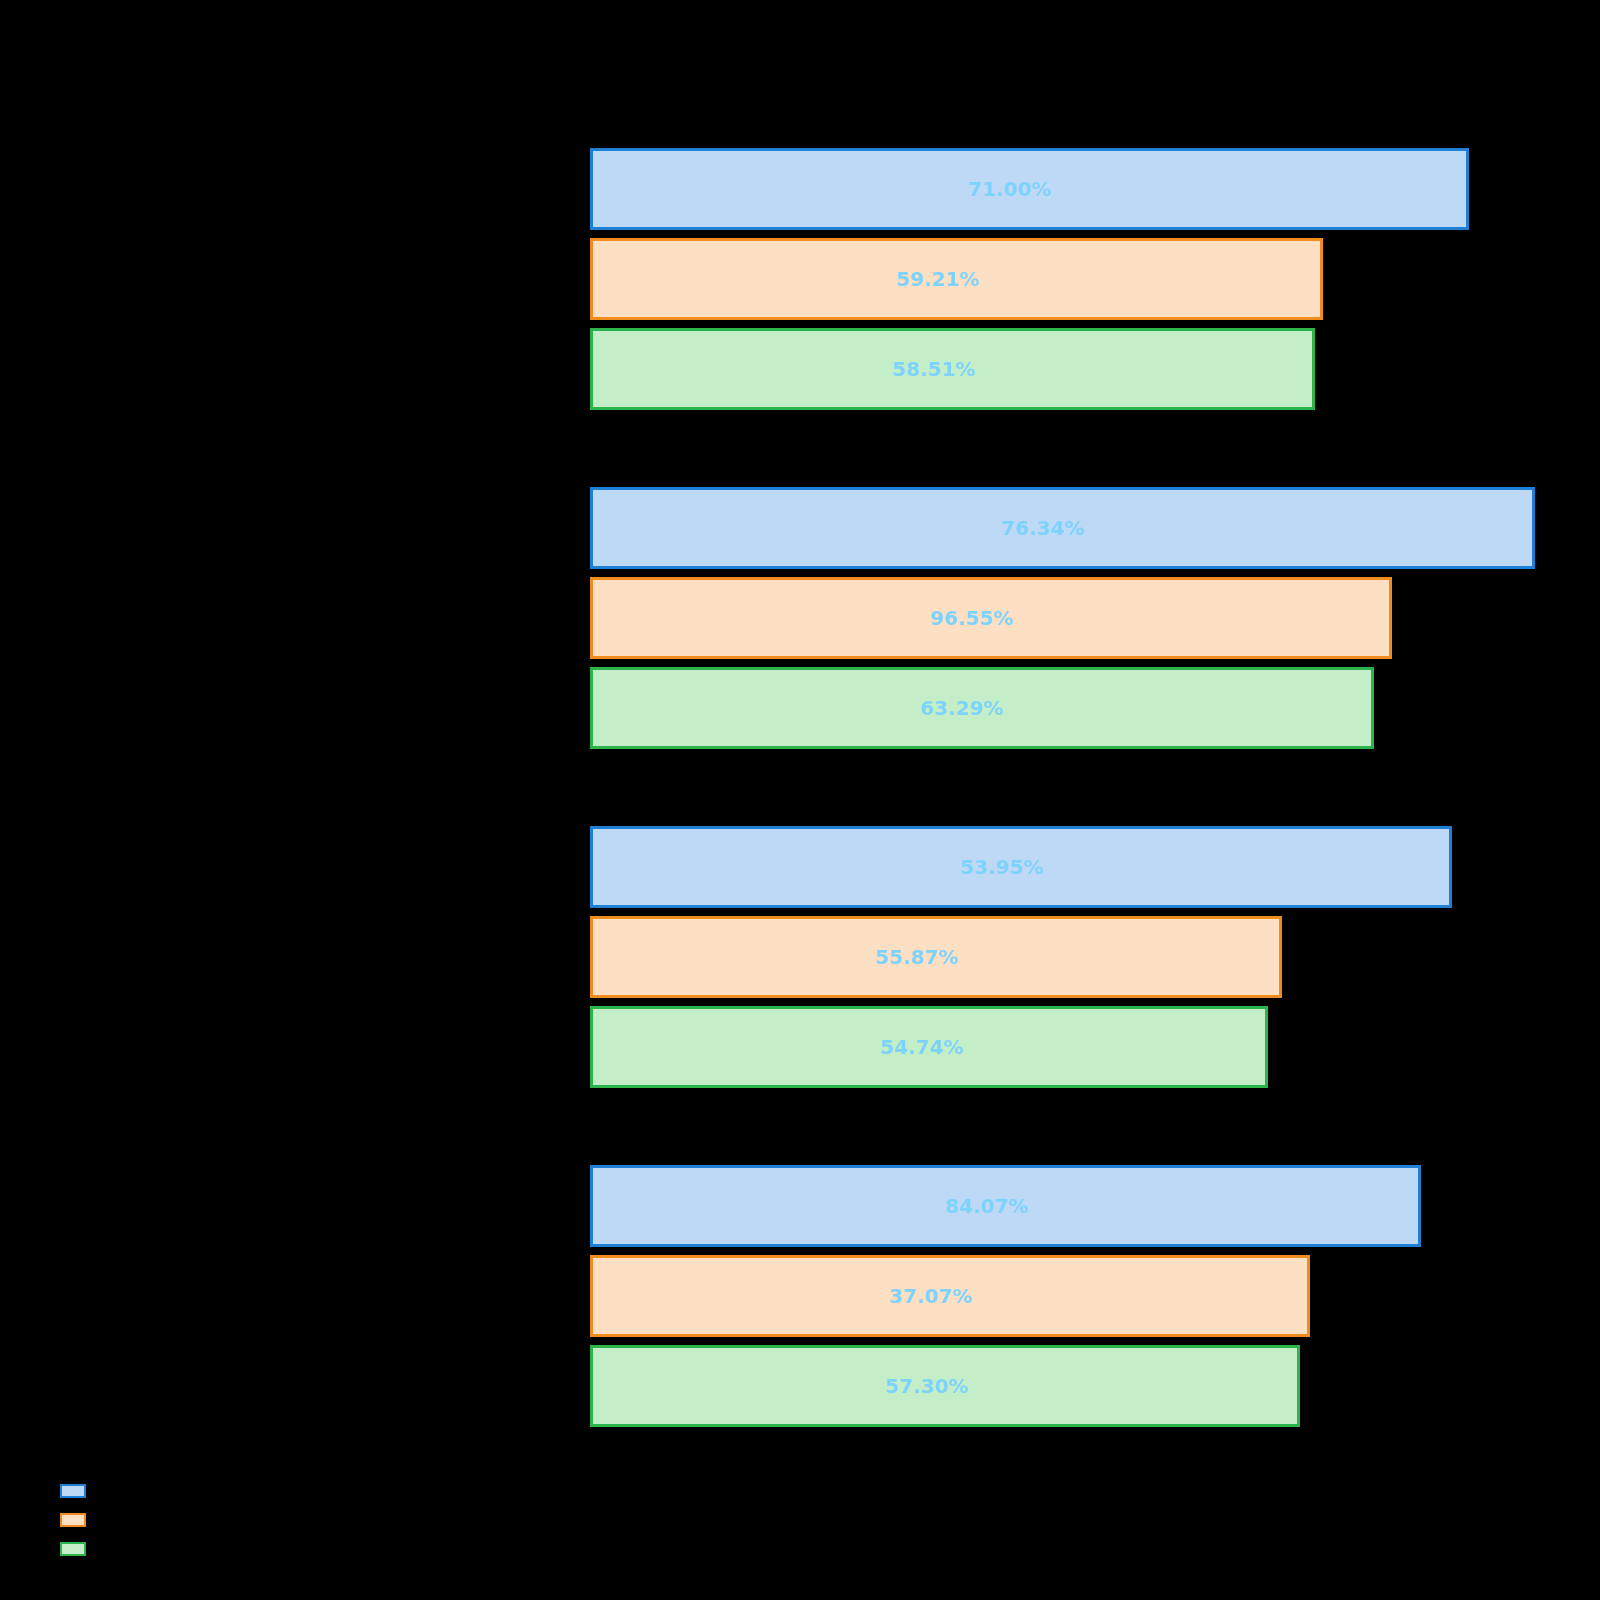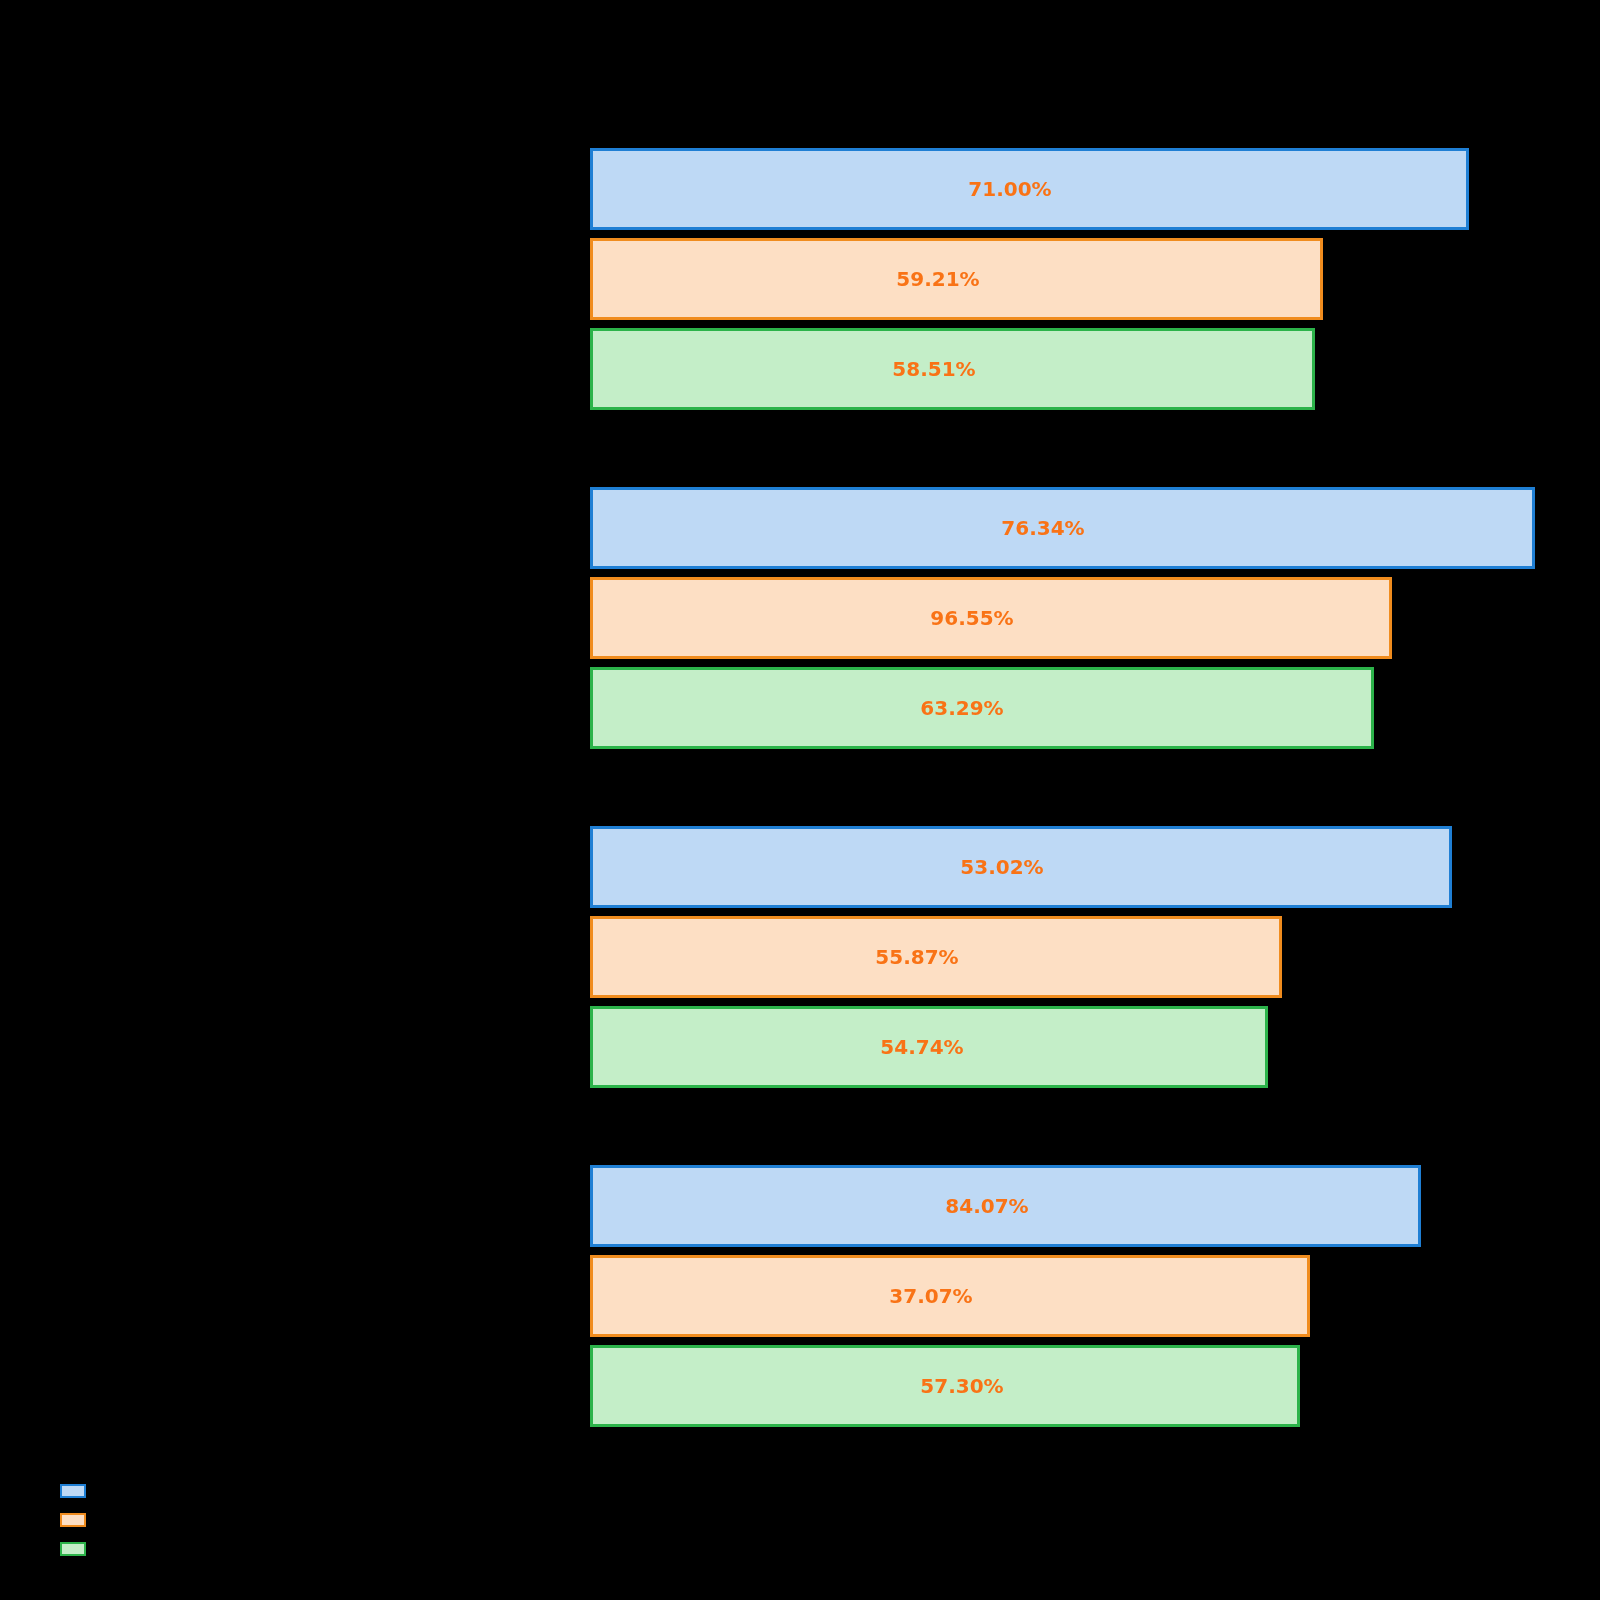--- a/index.html
+++ b/index.html
@@ -66,21 +66,21 @@
   .bar.series-2 {
     background: #c4eec8;
     border-color: #2cb34a;
   }
 
   .bar-value-label {
     position: absolute;
     white-space: nowrap;
     font-size: 20px;
     font-weight: bold;
-    color: #f97316;
+    color: #7dd3fc;
     font-family: "DejaVu Sans", "Liberation Sans", sans-serif;
     transform: translateX(-50%);
   }
 
   
   .hidden-text {
     position: absolute;
     color: #000000;
     font-size: 20px;
     font-family: "DejaVu Sans", "Liberation Sans", sans-serif;
@@ -147,26 +147,26 @@
       <div class="bar series-1" style="top:1255px; width:720px;"></div>
       <div class="bar series-2" style="top:1345px; width:710px;"></div>
     </div>
 
     <div class="bar-value-label" style="left:1010px; top:177px;">71.00%</div>
     <div class="bar-value-label" style="left:938px; top:267px;">59.21%</div>
     <div class="bar-value-label" style="left:934px; top:357px;">58.51%</div>
     <div class="bar-value-label" style="left:1043px; top:516px;">76.34%</div>
     <div class="bar-value-label" style="left:972px; top:606px;">96.55%</div>
     <div class="bar-value-label" style="left:962px; top:696px;">63.29%</div>
-    <div class="bar-value-label" style="left:1002px; top:855px;">53.02%</div>
+    <div class="bar-value-label" style="left:1002px; top:855px;">53.95%</div>
     <div class="bar-value-label" style="left:917px; top:945px;text-align:center;">55.87%</div>
     <div class="bar-value-label" style="left:910px; top:1035px;margin-left:12px;">54.74%</div>
     <div class="bar-value-label" style="left:987px; top:1194px;">84.07%</div>
     <div class="bar-value-label" style="left:931px; top:1284px;">37.07%</div>
-    <div class="bar-value-label" style="left:927px; top:1374px;margin-left:35px;">57.30%</div>
+    <div class="bar-value-label" style="left:927px; top:1374px;">57.30%</div>
 
     <div class="hidden-text y-cat-label" style="left:300px; top:279px; width:260px;">Group 1</div>
     <div class="hidden-text y-cat-label" style="left:300px; top:618px; width:260px;">Group 2</div>
     <div class="hidden-text y-cat-label" style="left:300px; top:957px; width:260px;">Group 3</div>
     <div class="hidden-text y-cat-label" style="left:300px; top:1296px; width:260px;">Group 4</div>
 
     <div class="legend-box">
       <div class="legend-row">
         <span class="legend-swatch series-0"></span>
         <span>Series 1</span>

